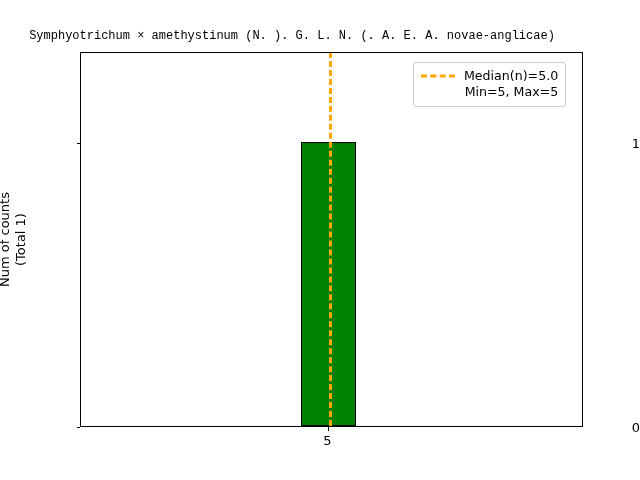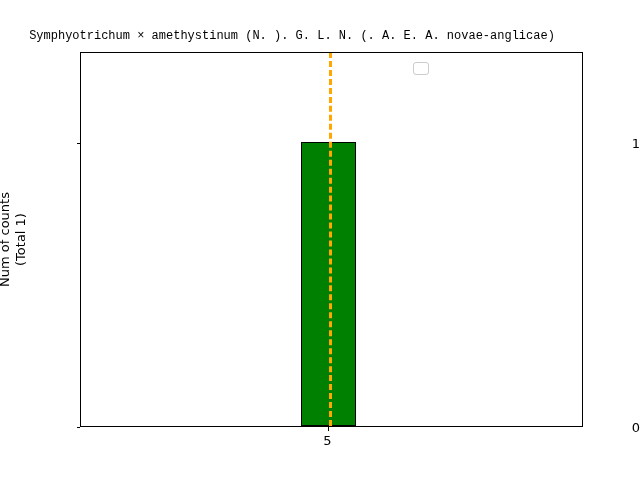--- a/index.html
+++ b/index.html
@@ -202,15 +202,22 @@
 
       <div class="median-line" style="left: 247.5px;"></div>
     </div>
   </div>
 
   <div class="xtick-mark" style="left: 327.5px;"></div>
   <div class="xtick-label" style="left: 327.5px;">5</div>
 
 
   <div id="legend">
+    <div class="legend-row">
+      <span class="legend-swatch"></span>
+      <span class="legend-text">Median(n)=5.0</span>
+    </div>
+    <div class="legend-row second">
+      <span class="legend-text">Min=5, Max=5</span>
+    </div>
   </div>
 
 </div>
 
 </body></html>

